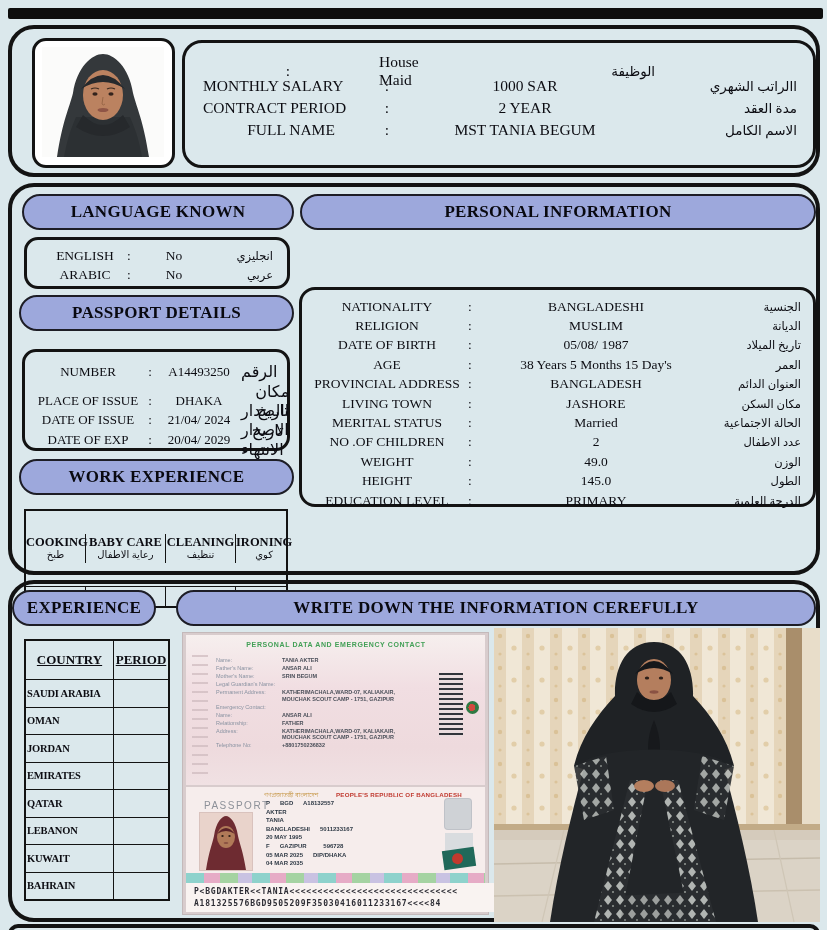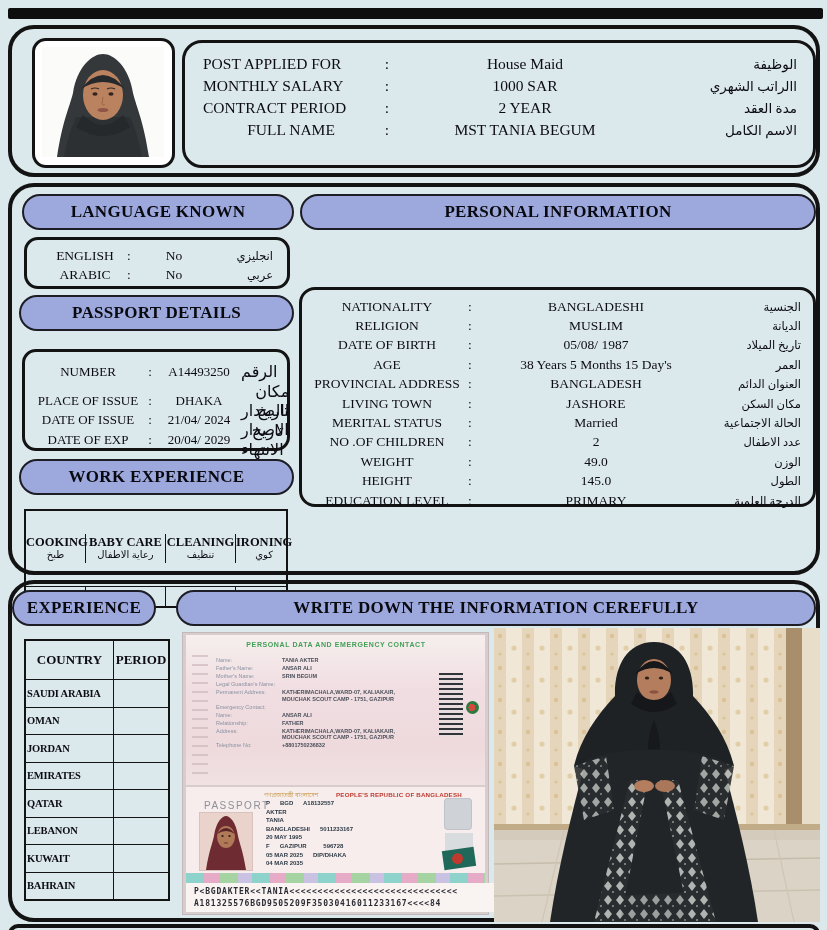--- a/index.html
+++ b/index.html
@@ -77,21 +77,21 @@
   .pirow .lbl{text-align:center;}
   .pirow .col{text-align:center;}
   .pirow .val{text-align:center;}
   .pirow .ar{text-align:right;font-size:11.5px;}
 
   
   #pill-experience{left:0;top:6px;width:144px;height:36px;}
   #pill-banner{left:164px;top:6px;width:640px;height:36px;}
   .exptable{position:absolute;left:12px;top:55px;width:146px;box-sizing:border-box;
     border:2px solid #131313;}
-  .exp-head{display:grid;grid-template-columns:88px 1fr;}
+  .exp-head{display:grid;grid-template-columns:88px 1fr;text-decoration:underline;}
   .exp-head > div{border-right:1.5px solid #131313;text-align:center;font-weight:bold;
     font-size:13px;height:38px;line-height:38px;}
   .exp-head > div:last-child{border-right:none;}
   .exp-row{display:grid;grid-template-columns:88px 1fr;}
   .exp-row > div{border-top:1.5px solid #131313;height:26.5px;}
   .exp-row .country{border-right:1.5px solid #131313;font-weight:bold;font-size:10.5px;
     display:flex;align-items:center;padding-left:1px;letter-spacing:-.2px;}
 
   
   .pscan{position:absolute;left:170px;top:48px;width:307px;height:283px;background:#d8cccd;
@@ -152,21 +152,20 @@
       <path d="M49,42 Q53,40 57,42" stroke="#3a2a20" stroke-width="1.2" fill="none"></path>
       <path d="M65,42 Q69,40 73,42" stroke="#3a2a20" stroke-width="1.2" fill="none"></path>
       <path d="M61,50 L60,57 Q61,59 63,57" stroke="#9a6848" stroke-width="1" fill="none"></path>
       <ellipse cx="61" cy="63" rx="5.5" ry="2" fill="#8f5546"></ellipse>
     </svg>
   </div>
   <div class="ibox" id="info-box">
     <div>
 
     <div class="hrow">
-        <span class="lbl">POST APPLIED FOR</span>
         <span class="col">:</span>
         <span class="val">House Maid</span>
         <span class="ar">الوظيفة</span>
       </div>
         <div class="hrow">
         <span class="lbl">MONTHLY SALARY</span>
         <span class="col">:</span>
         <span class="val">1000 SAR</span>
         <span class="ar">االراتب الشهري</span>
       </div>

